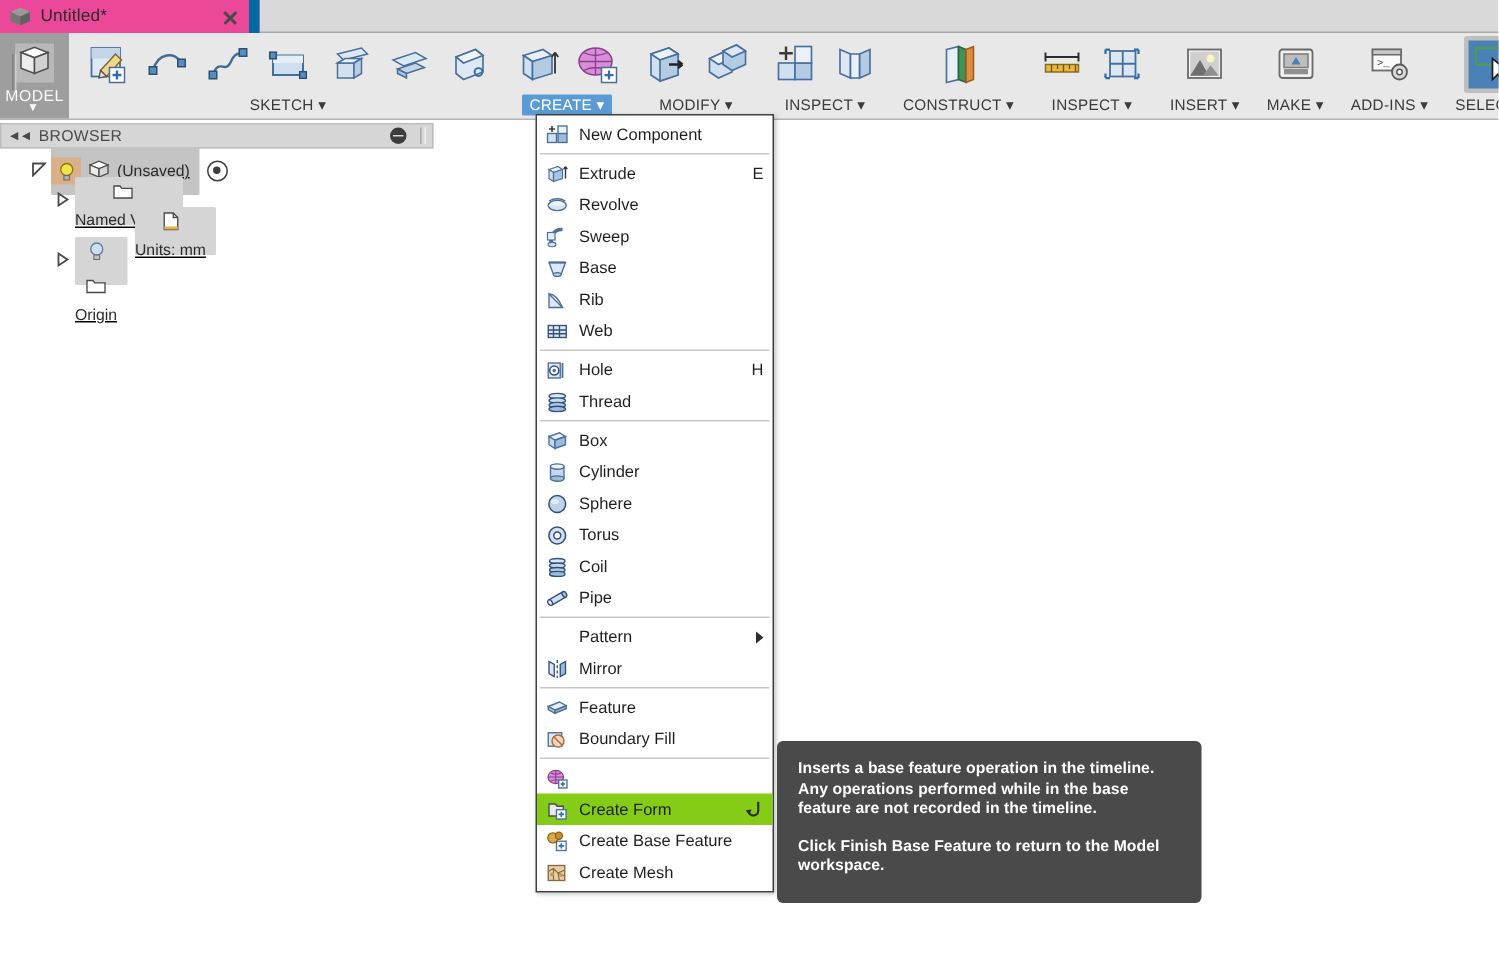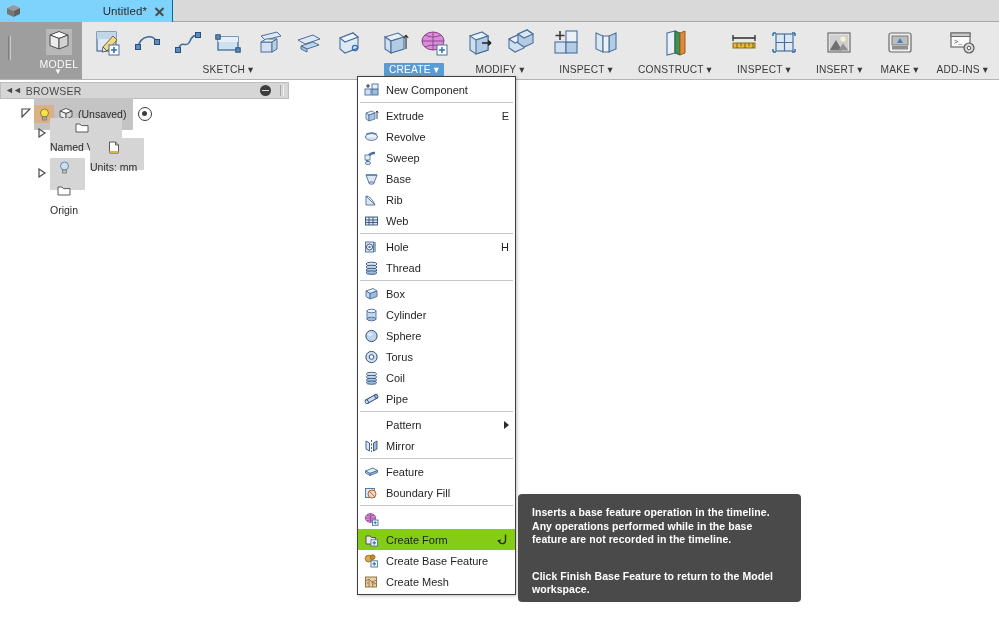--- a/index.html
+++ b/index.html
@@ -14,23 +14,23 @@
   #app { position: relative; width: 999px; height: 640px; background: #fff; }
 
   
   .tabbar {
     position: absolute; left: 0; top: 0; width: 999px; height: 22px;
     background: #d9d9d9;
     border-bottom: 1px solid #a8a8a8;
   }
   .doc-tab {
     position: absolute; left: 0; top: 0; width: 173px; height: 22px;
-    background: #7dd3fc;
-    border-right: 1px solid #0369a1;
-    display: flex; align-items: center; gap: 6px; padding: 0 6px; text-align: right;
+    background: #ec4899;
+    border-right: 7px solid #0369a1;
+    display: flex; align-items: center; gap: 6px; padding: 0 6px;
   }
   .doc-tab .cube-ico { width: 15px; height: 14px; flex: 0 0 auto; }
   .doc-tab .tab-title {
     flex: 1 1 auto; font-size: 11.5px; color: #2b2b2b; letter-spacing: .1px;
   }
   .doc-tab .tab-close {
     width: 13px; height: 13px; flex: 0 0 auto; position: relative; cursor: pointer;
   }
   .doc-tab .tab-close::before, .doc-tab .tab-close::after {
     content: ""; position: absolute; left: 1px; top: 6px; width: 11px; height: 1.6px;
@@ -42,21 +42,21 @@
   
   .ribbon {
     position: absolute; left: 0; top: 22px; width: 999px; height: 58px;
     background: #e8e8e8;
     border-bottom: 1px solid #b4b4b4;
     display: flex; align-items: stretch;
   }
   .ws-btn {
     width: 92px; background: #9e9e9e; position: relative;
     display: flex; flex-direction: column; align-items: center; justify-content: flex-start;
-    padding-top: 3px; cursor: pointer; padding-left: 36px;
+    padding-top: 3px; cursor: pointer;
   }
   .ws-btn .grip {
     position: absolute; left: 8px; top: 14px; width: 3px; height: 24px;
     border-left: 1px solid #7e7e7e; border-right: 1px solid #c9c9c9;
   }
   .ws-btn .ws-ico { width: 46px; height: 34px; }
   .ws-btn .ws-lbl {
     font-size: 10.5px; color: #fafafa; letter-spacing: .3px; margin-top: -1px;
   }
 
@@ -108,21 +108,21 @@
   }
 
   .tree { padding-top: 5px; }
   .trow { display: flex; align-items: center; height: 20px; }
   .twist {
     width: 16px; text-align: center; font-size: 9px; color: #555; cursor: pointer;
     flex: 0 0 auto; line-height: 1;
   }
   .tchip {
     display: inline-flex; align-items: center; height: 32px; gap: 5px;
-    background: #c4c4c4; padding: 0 7px 0 0; border-radius: 1px;
+    background: #c4c4c4; padding: 0 7px 0 0; border-radius: 1px; text-decoration: underline;
   }
   .tchip.light { background: #d5d5d5; flex-direction: column; }
   .tchip .lbl { font-size: 10.5px; color: #2b2b2b; white-space: nowrap; }
   .bulbcell {
     width: 20px; height: 18px; background: #d9b088;
     display: flex; align-items: center; justify-content: center; flex: 0 0 auto;
   }
   .bulbcell.plain { background: transparent; }
   .radio-ico {
     width: 14px; height: 14px; border: 1.6px solid #3d3d3d; border-radius: 50%;
@@ -158,21 +158,21 @@
 
   
   .tooltip {
     position: absolute; left: 518px; top: 494px; width: 283px; height: 108px;
     background: #4a4a4a; border-radius: 4px; color: #ffffff;
     padding: 12px 14px; z-index: 50;
   }
   .tooltip p {
     font-size: 10.5px; line-height: 13.5px; font-weight: bold; letter-spacing: .05px;
   }
-  .tooltip p + p { margin-top: 23px; }
+  .tooltip p + p { margin-top: 11px; }
 </style>
 </head>
 <body>
 
 <div id="app">
 
   <div class="tabbar">
     <div class="doc-tab">
       <span class="cube-ico">
         <svg width="15" height="14" viewBox="0 0 15 14">

